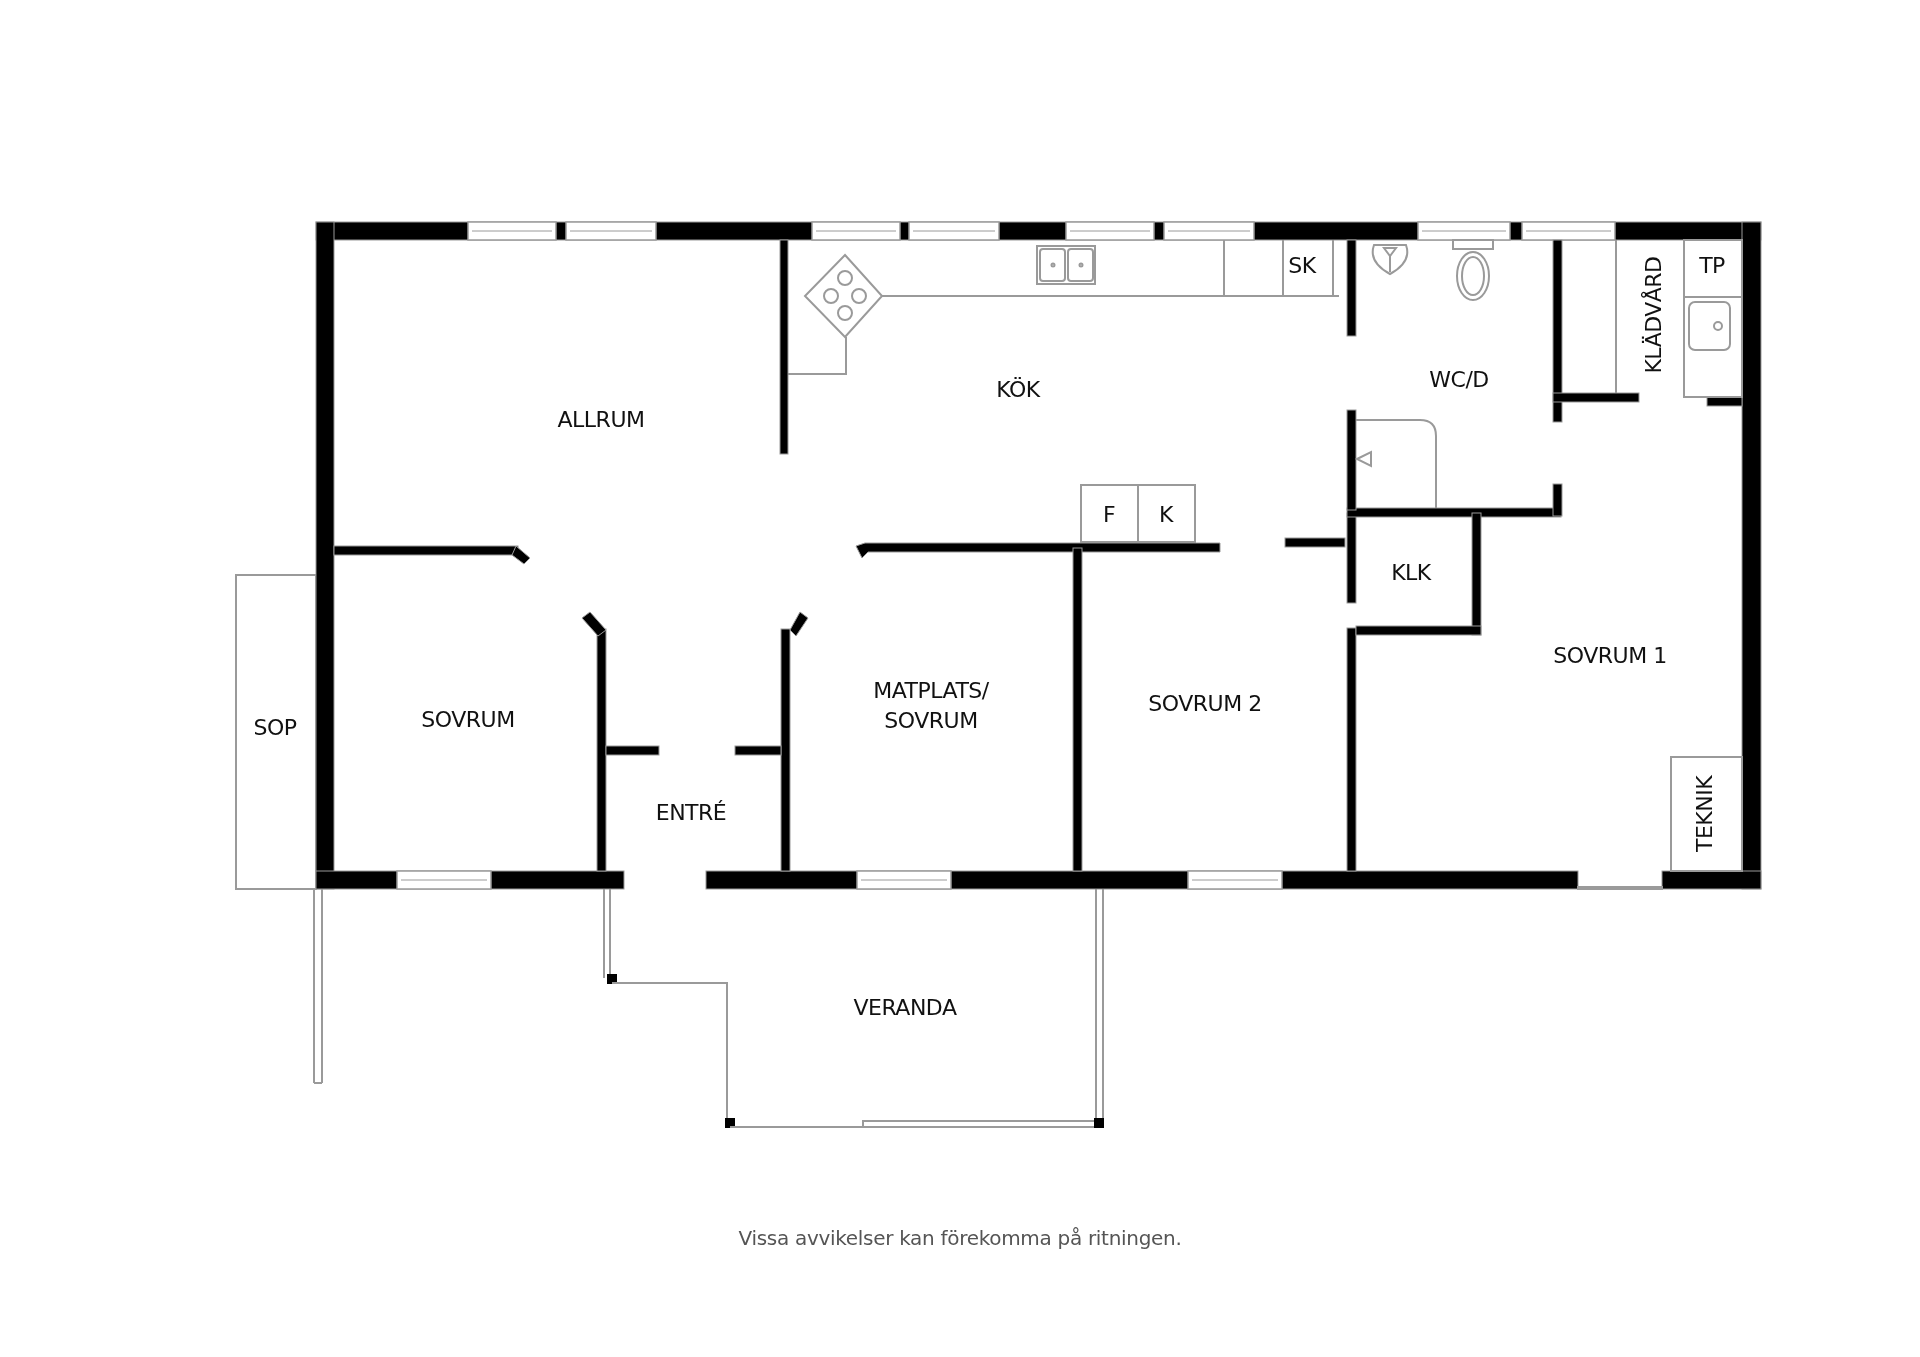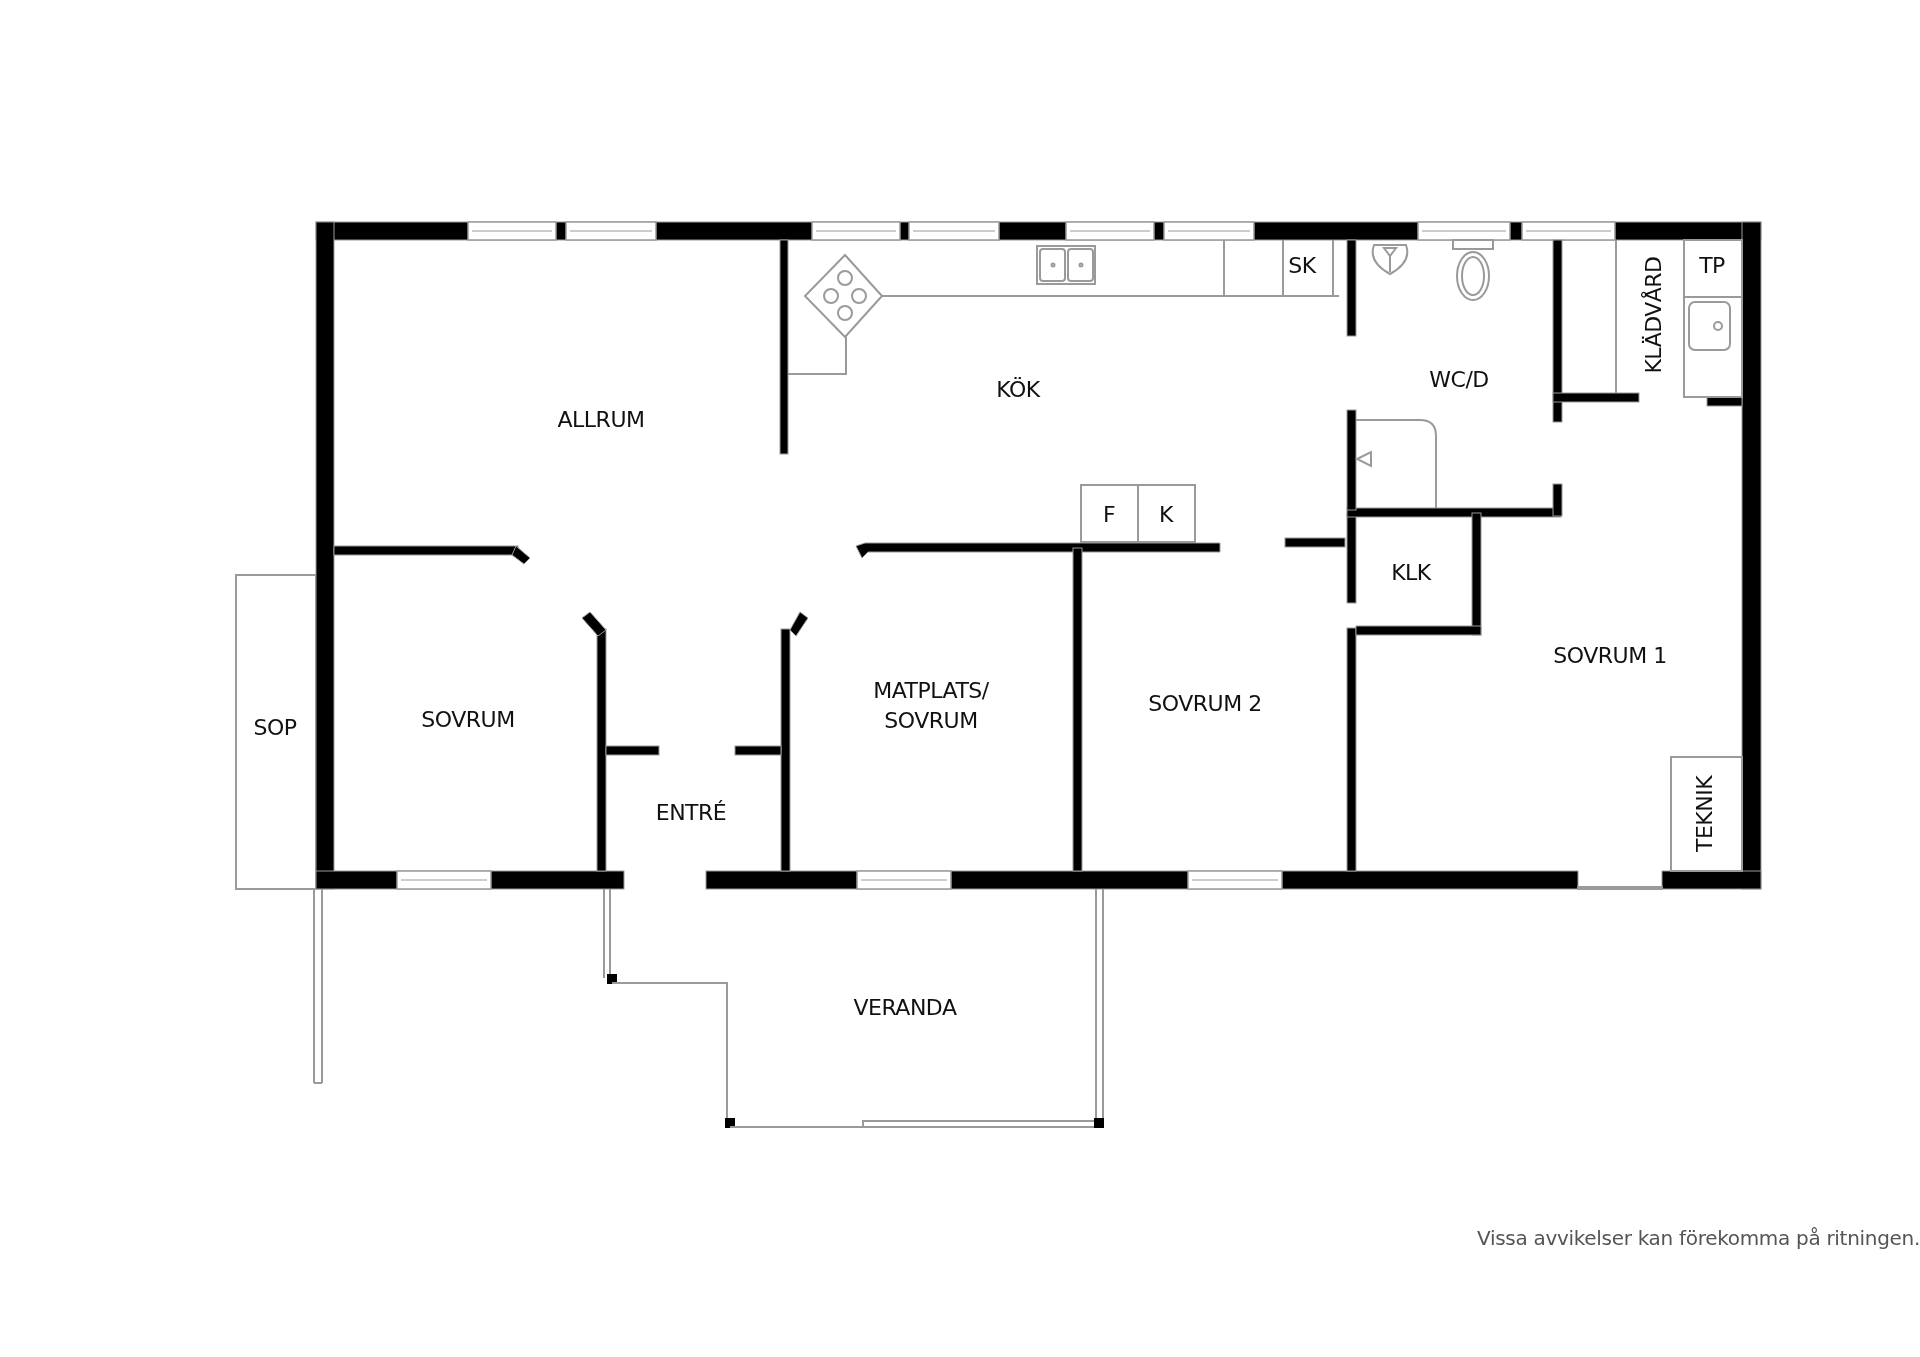--- a/index.html
+++ b/index.html
@@ -4,21 +4,21 @@
 <style>
   html, body { margin: 0; padding: 0; background: #ffffff; }
   body { width: 1920px; height: 1357px; position: relative; overflow: hidden; font-family: "DejaVu Sans", sans-serif; }
   #plan { position: absolute; left: 0; top: 0; width: 1920px; height: 1357px; }
   .wall { fill: #000; stroke: #9a9a9a; stroke-width: 1; }
   .thin { fill: none; stroke: #9a9a9a; stroke-width: 2; }
   .thinfill { fill: #fff; stroke: #9a9a9a; stroke-width: 2; }
   .win { fill: #fff; stroke: #9a9a9a; stroke-width: 1.5; }
   .post { fill: #000; }
   .label { font-family: "DejaVu Sans", sans-serif; font-size: 22px; fill: #111; letter-spacing: -0.5px; }
-  .footer { position: absolute; left: 0; width: 1920px; top: 1226px; text-align: right; font-family: "DejaVu Sans", sans-serif; font-size: 20px; color: #555; letter-spacing: -0.3px; }
+  .footer { position: absolute; left: 0; width: 1920px; top: 1226px; text-align: center; font-family: "DejaVu Sans", sans-serif; font-size: 20px; color: #555; letter-spacing: -0.3px; }
 </style>
 </head>
 <body>
 
 <svg id="plan" viewBox="0 0 1920 1357" xmlns="http://www.w3.org/2000/svg">
 
   <g>
     <rect class="thinfill" x="236" y="575" width="80" height="314"></rect>
     <line class="thin" x1="314" y1="889" x2="314" y2="1083"></line>
     <line class="thin" x1="322" y1="889" x2="322" y2="1083"></line>

